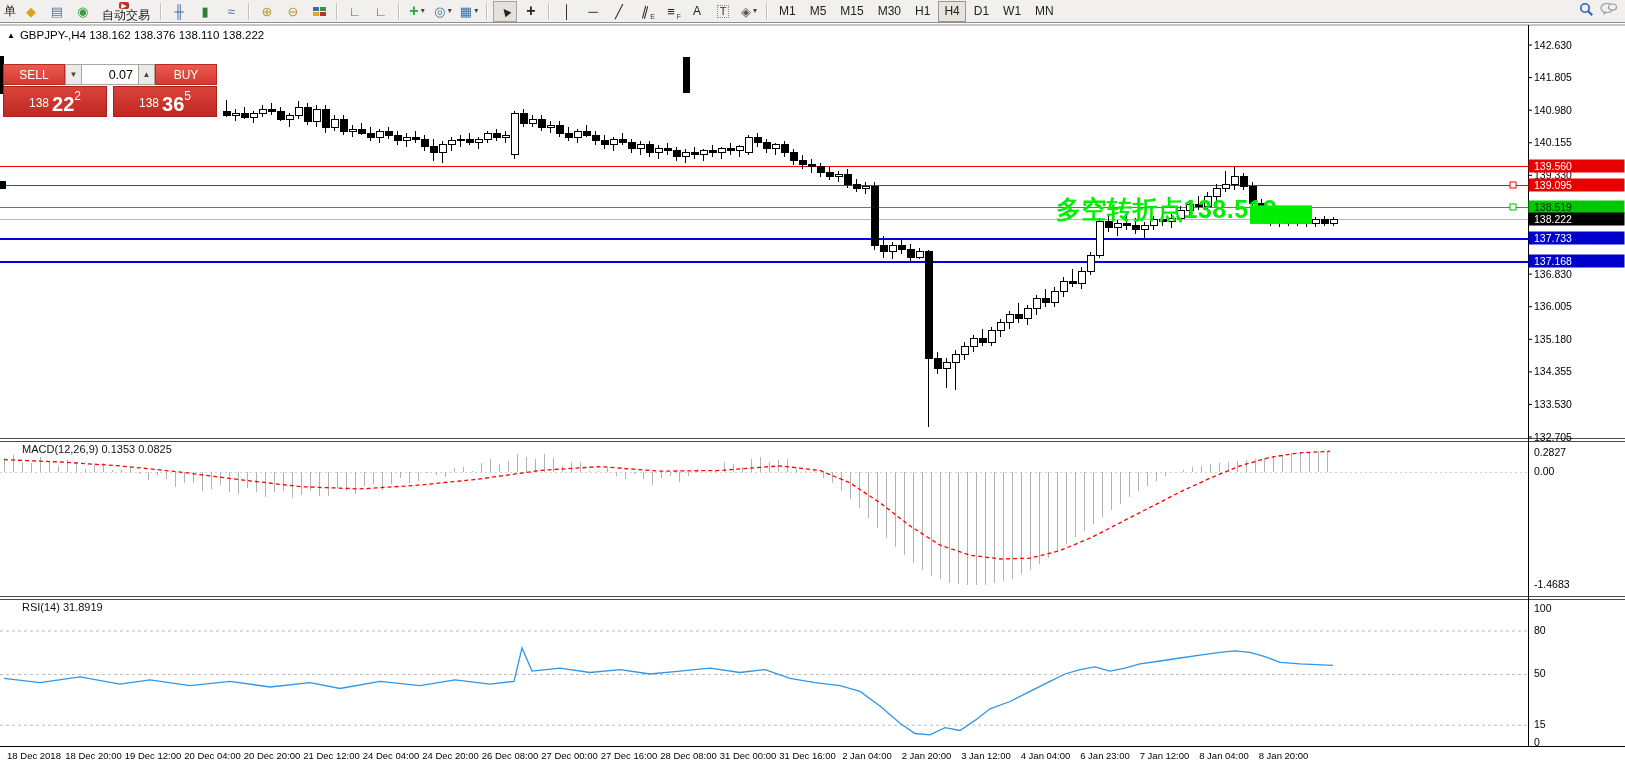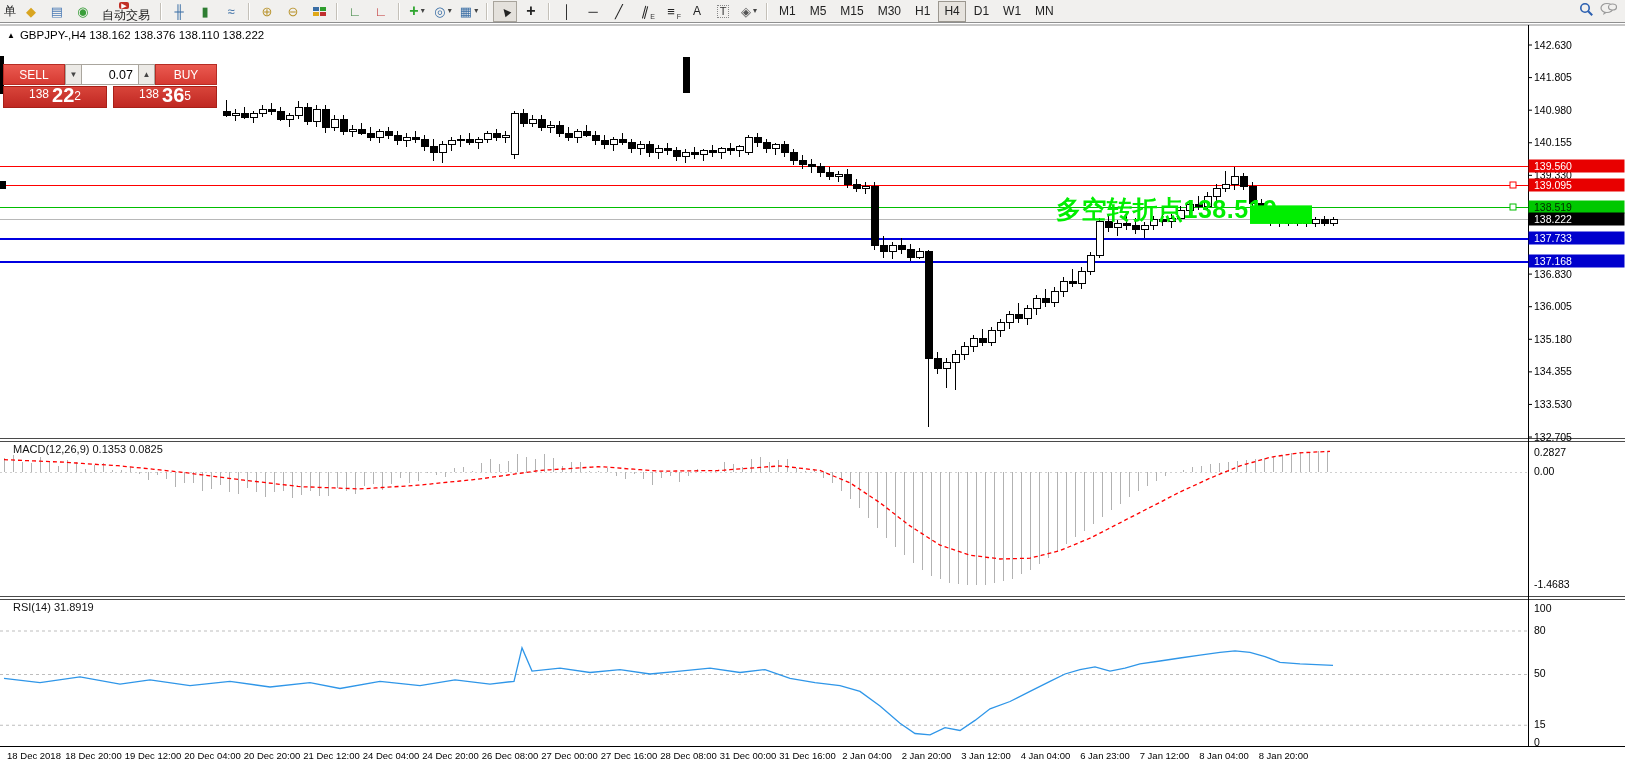--- a/index.html
+++ b/index.html
@@ -23,36 +23,36 @@
   .auto-led{width:10px;height:10px;background:#c23026;border-radius:2px;margin-right:4px;
             display:flex;align-items:center;justify-content:center;color:#fff;font-size:7px;}
   .tile-ic{display:grid;grid-template-columns:6px 6px;grid-template-rows:4px 4px;gap:1px;}
   .tile-ic span{display:block;}
   
   #plot{position:absolute;top:0;left:0;z-index:1;}
   #plot text{font-family:"Liberation Sans",sans-serif;}
   
   #chart-title{position:absolute;left:7px;top:29px;z-index:4;font-size:11.5px;color:#000;display:flex;align-items:center;gap:5px;}
   #chart-title .tri{font-size:8px;color:#000;}
-  .pane-label{position:absolute;left:13px;z-index:3;font-size:11px;color:#111;}
+  .pane-label{position:absolute;left:22px;z-index:3;font-size:11px;color:#111;}
   #macd-label{top:443px;}
   #rsi-label{top:601px;}
   #annotation{position:absolute;left:1056px;top:193px;z-index:3;font-size:25px;font-weight:bold;
               color:#00ee00;white-space:nowrap;letter-spacing:0.5px;}
   .blackbar{position:absolute;background:#000;z-index:3;}
   
   #ocp{position:absolute;left:3px;top:44px;width:214px;z-index:5;margin-top:20px;}
   .ocp-row1{display:flex;height:21px;}
   .btn-sell,.btn-buy{flex:0 0 62px;background:linear-gradient(#ea5a50,#d63a32);color:#fff;font-size:12px;
       display:flex;align-items:center;justify-content:center;border:1px solid #b62c24;box-sizing:border-box;}
   .spin{flex:0 0 17px;background:#eceae6;border:1px solid #aaa69e;font-size:8px;color:#444;
       display:flex;align-items:center;justify-content:center;box-sizing:border-box;}
   .vol{flex:1;background:#fff;border:1px solid #aaa69e;border-left:none;border-right:none;
       font-size:12.5px;color:#000;display:flex;align-items:center;justify-content:flex-end;padding-right:5px;box-sizing:border-box;}
-  .ocp-row2{display:flex;height:22px;margin-top:1px;gap:6px;}
+  .ocp-row2{display:flex;height:31px;margin-top:1px;gap:6px;}
   .price-btn{flex:1;background:linear-gradient(#d8443a,#c02822);color:#fff;display:flex;align-items:flex-end;
       justify-content:center;padding-bottom:3px;border:1px solid #a82018;box-sizing:border-box;}
   .p-small{font-size:12px;padding-bottom:3px;margin-right:3px;}
   .p-big{font-size:20px;font-weight:bold;line-height:0.85;}
   .p-sup{font-size:12px;align-self:flex-start;margin-top:2px;}
 </style>
 </head>
 <body>
 
 <div id="app">

